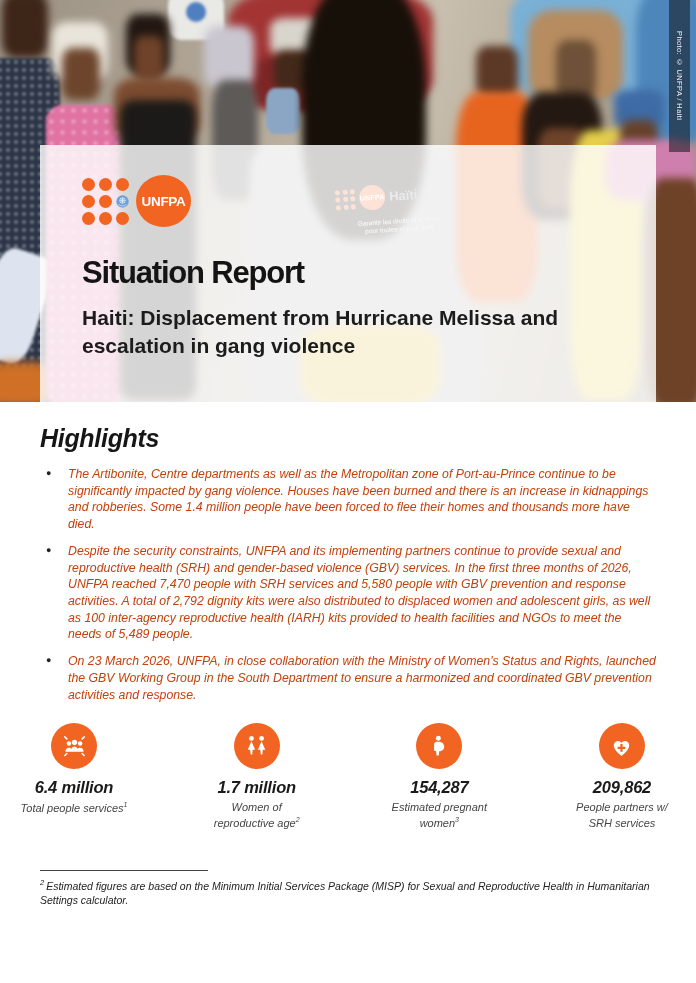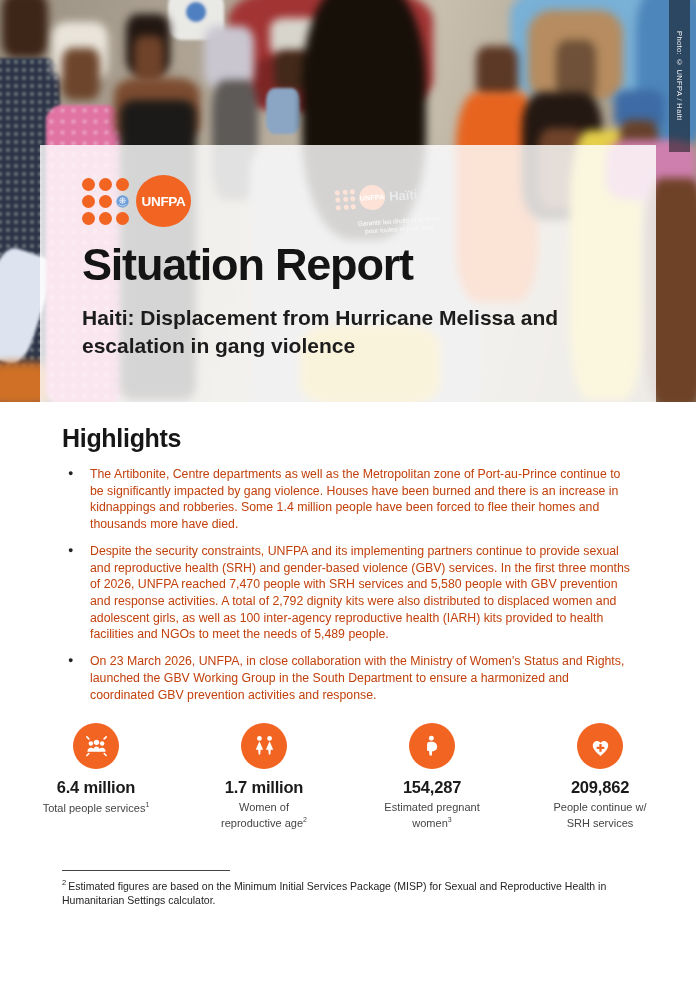--- a/index.html
+++ b/index.html
@@ -41,25 +41,25 @@
   }
   
   .card { position:absolute; left:40px; right:40px; top:145px; bottom:0;
     background:rgba(255,255,255,.82); z-index:4; padding:30px 42px; }
   .logo { display:flex; align-items:center; gap:7px; }
   .logo-dots { display:grid; grid-template-columns:repeat(3,13px); grid-auto-rows:13px; gap:4px; }
   .logo-dots .dot { width:13px; height:13px; border-radius:50%; background:#F26422; }
   .logo-dots .emb { width:13px; height:13px; }
   .logo-circle { width:55px; height:52px; border-radius:50%; background:#F26422; color:#fff;
     font-weight:bold; font-size:13.5px; letter-spacing:-.3px; display:flex; align-items:center; justify-content:center; }
-  .title { margin-top:12px; font-size:45px; font-weight:bold; letter-spacing:-1.2px; color:#141414; }
+  .title { margin-top:28px; font-size:31px; font-weight:bold; letter-spacing:-1.2px; color:#141414; }
   .subtitle { margin-top:13px; font-size:21px; font-weight:bold; line-height:1.32; color:#1c1c1c; width:490px; }
   .period { margin-top:13px; font-size:13.5px; font-weight:bold; color:#F26422; }
   
-  .main { padding:0 62px; }
+  .main { padding:0 40px;font-style:italic; }
   .hl-heading { margin-top:22px; font-size:25px; font-weight:bold; color:#161616; letter-spacing:-.3px; }
   .bullets { margin-top:13px; }
   .bullet { position:relative; padding-left:28px; margin-bottom:10px; }
   .bullet::before { content:"●"; position:absolute; left:6px; top:2px; font-size:9px; color:#222; }
   .bullet p { font-size:12.3px; line-height:1.36; color:#c2410c; }
   
   .stats { display:flex; justify-content:space-between; margin:20px -22px 0; }
   .stat { width:112px; text-align:center; }
   .stat-circle { width:46px; height:46px; border-radius:50%; background:#F26422;
     margin:0 auto; display:flex; align-items:center; justify-content:center; }
@@ -236,21 +236,21 @@
       </div>
 
       <div class="stat">
         <div class="stat-circle">
           <svg viewBox="0 0 24 24">
             <path fill="#fff" d="M12 20.5 C5.2 15.3 3.8 11 6.3 8.3 c1.9-2 4.6-1.4 5.7.6 1.1-2 3.8-2.6 5.7-.6 2.5 2.7 1.1 7-5.7 12.2 Z"></path>
             <path fill="#F26422" d="M11 9.8 h2 v2.4 h2.4 v2 H13 v2.4 h-2 v-2.4 H8.6 v-2 H11 Z"></path>
           </svg>
         </div>
         <div class="stat-value">209,862</div>
-        <div class="stat-label"><span>People continue w/ SRH services</span><sup></sup></div>
+        <div class="stat-label"><span>People partners w/ SRH services</span><sup></sup></div>
       </div>
 
 
     </div>
 
     <div class="footnotes">
       <div class="fn-rule"></div>
       <p class="fn"><sup>2</sup><span>Estimated figures are based on the Minimum Initial Services Package (MISP) for Sexual and Reproductive Health in Humanitarian Settings calculator.</span></p>
     </div>
   </div>

